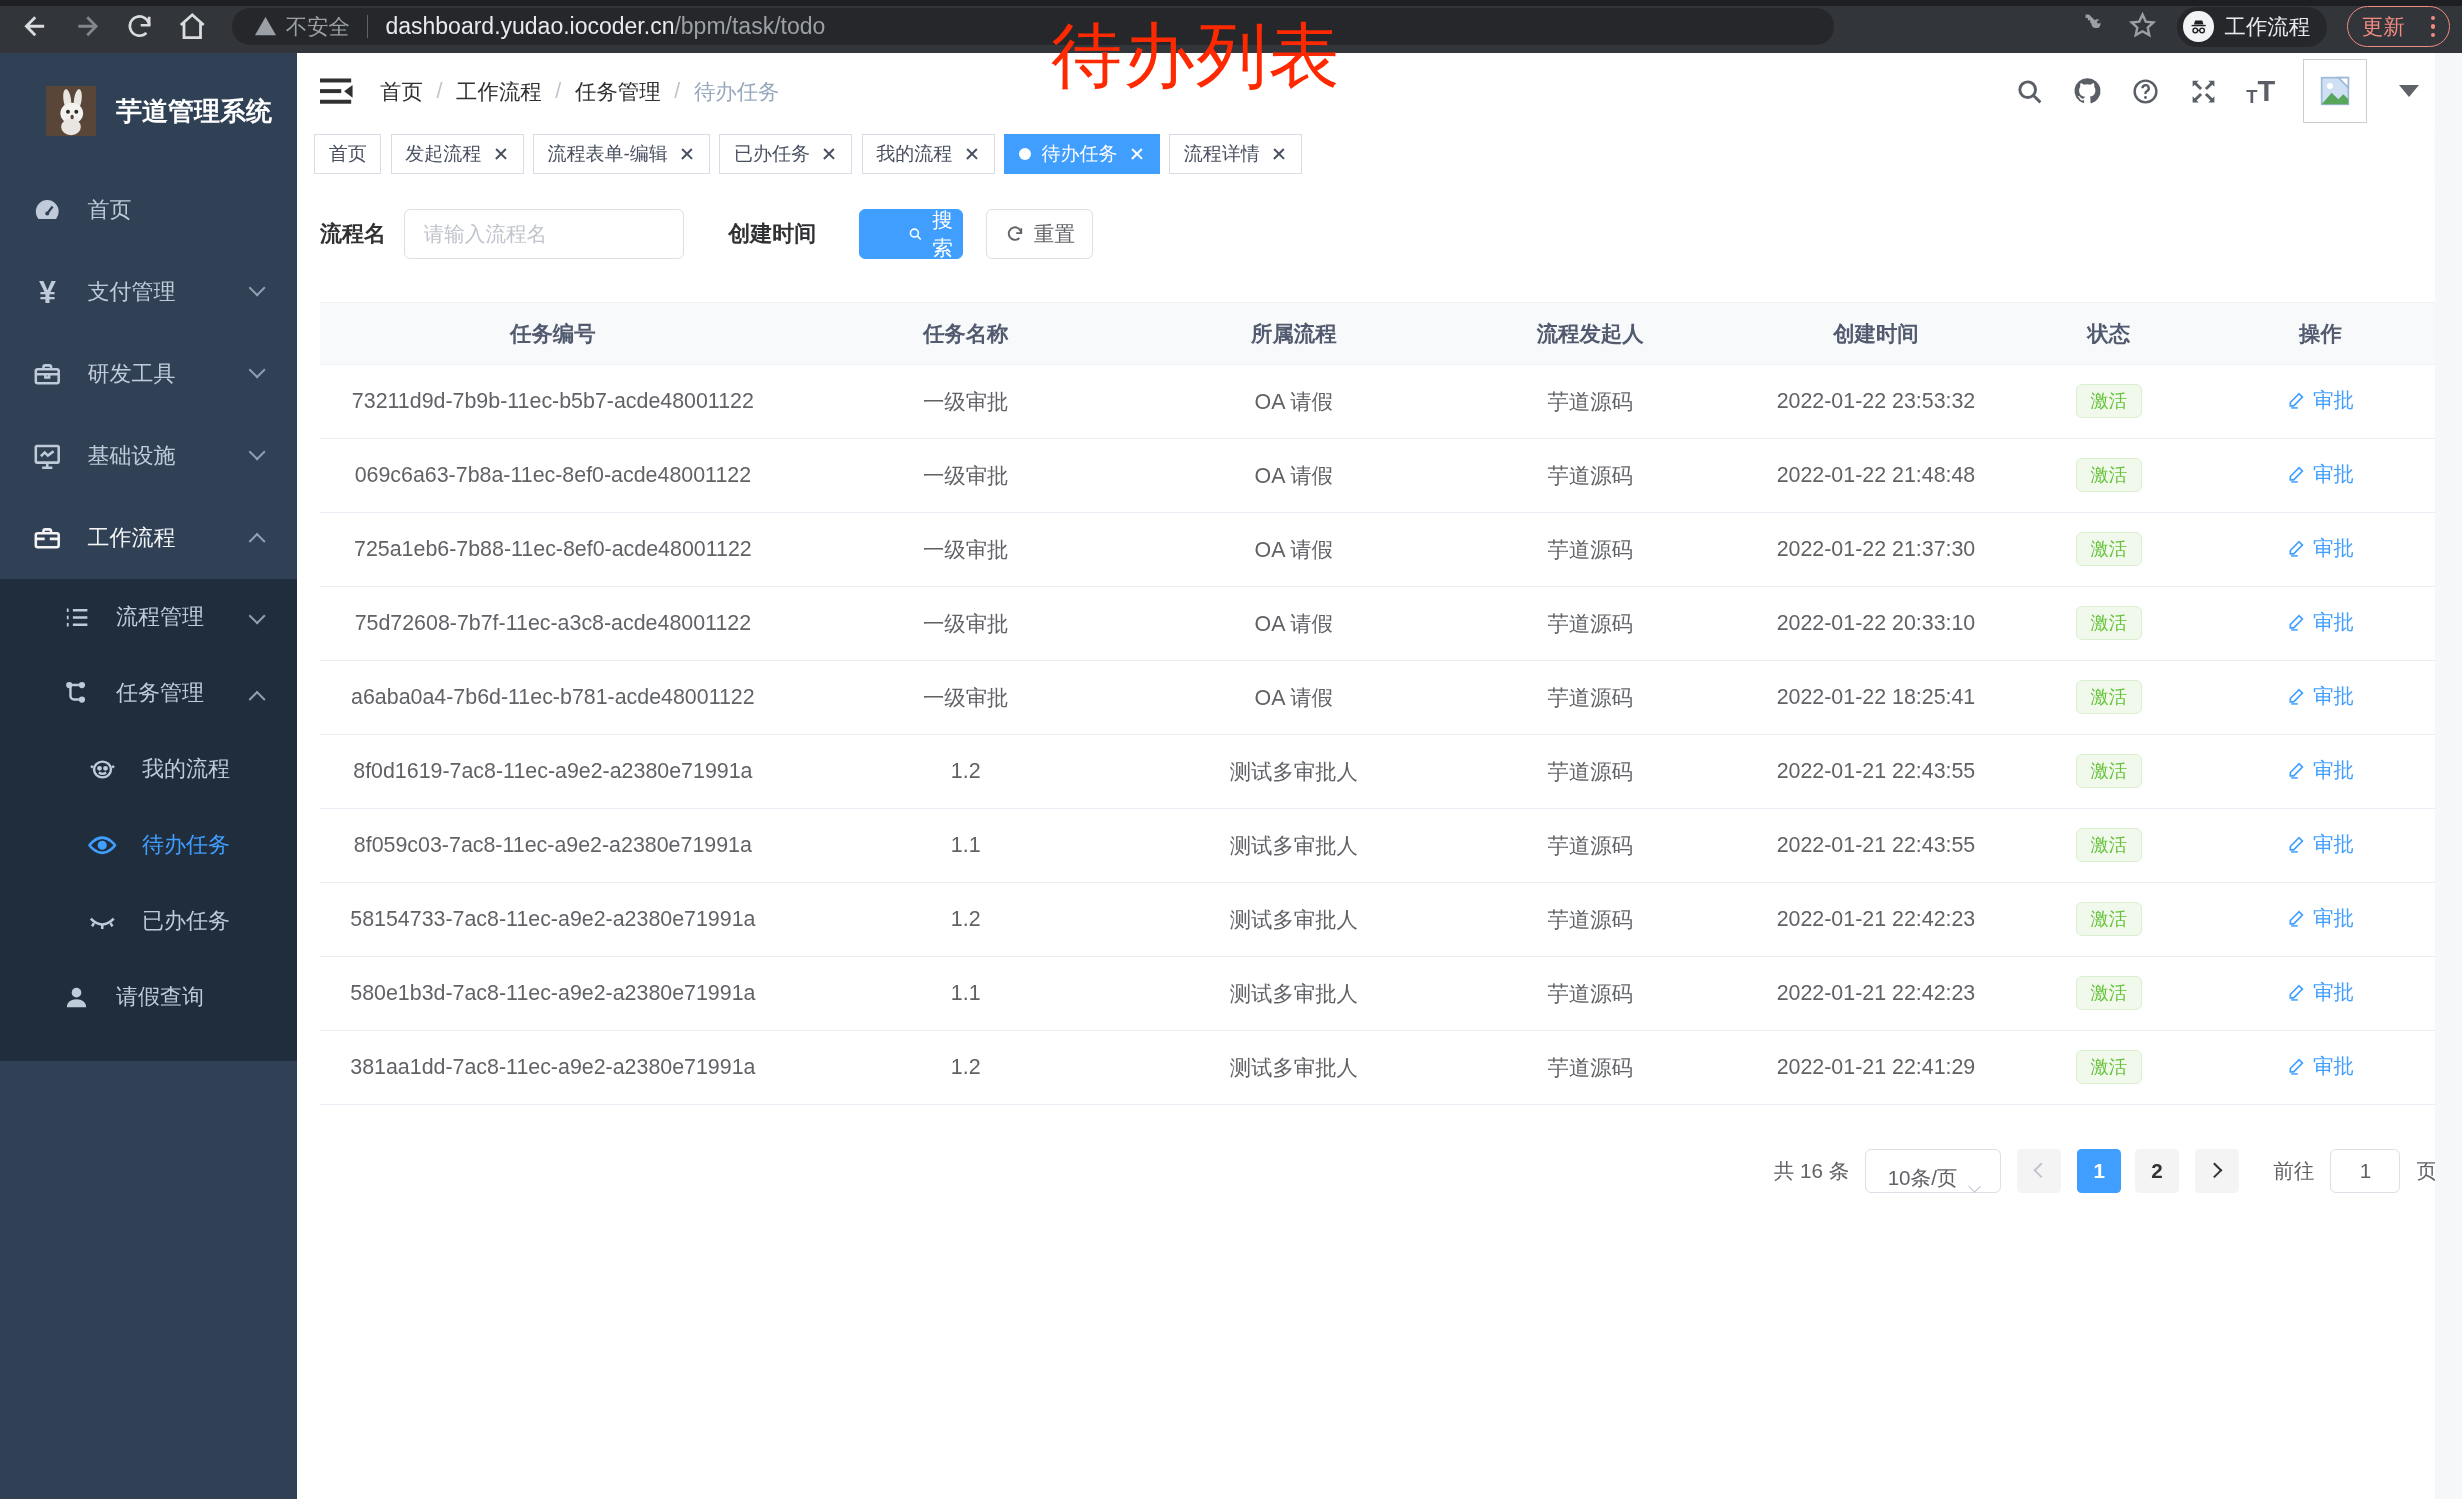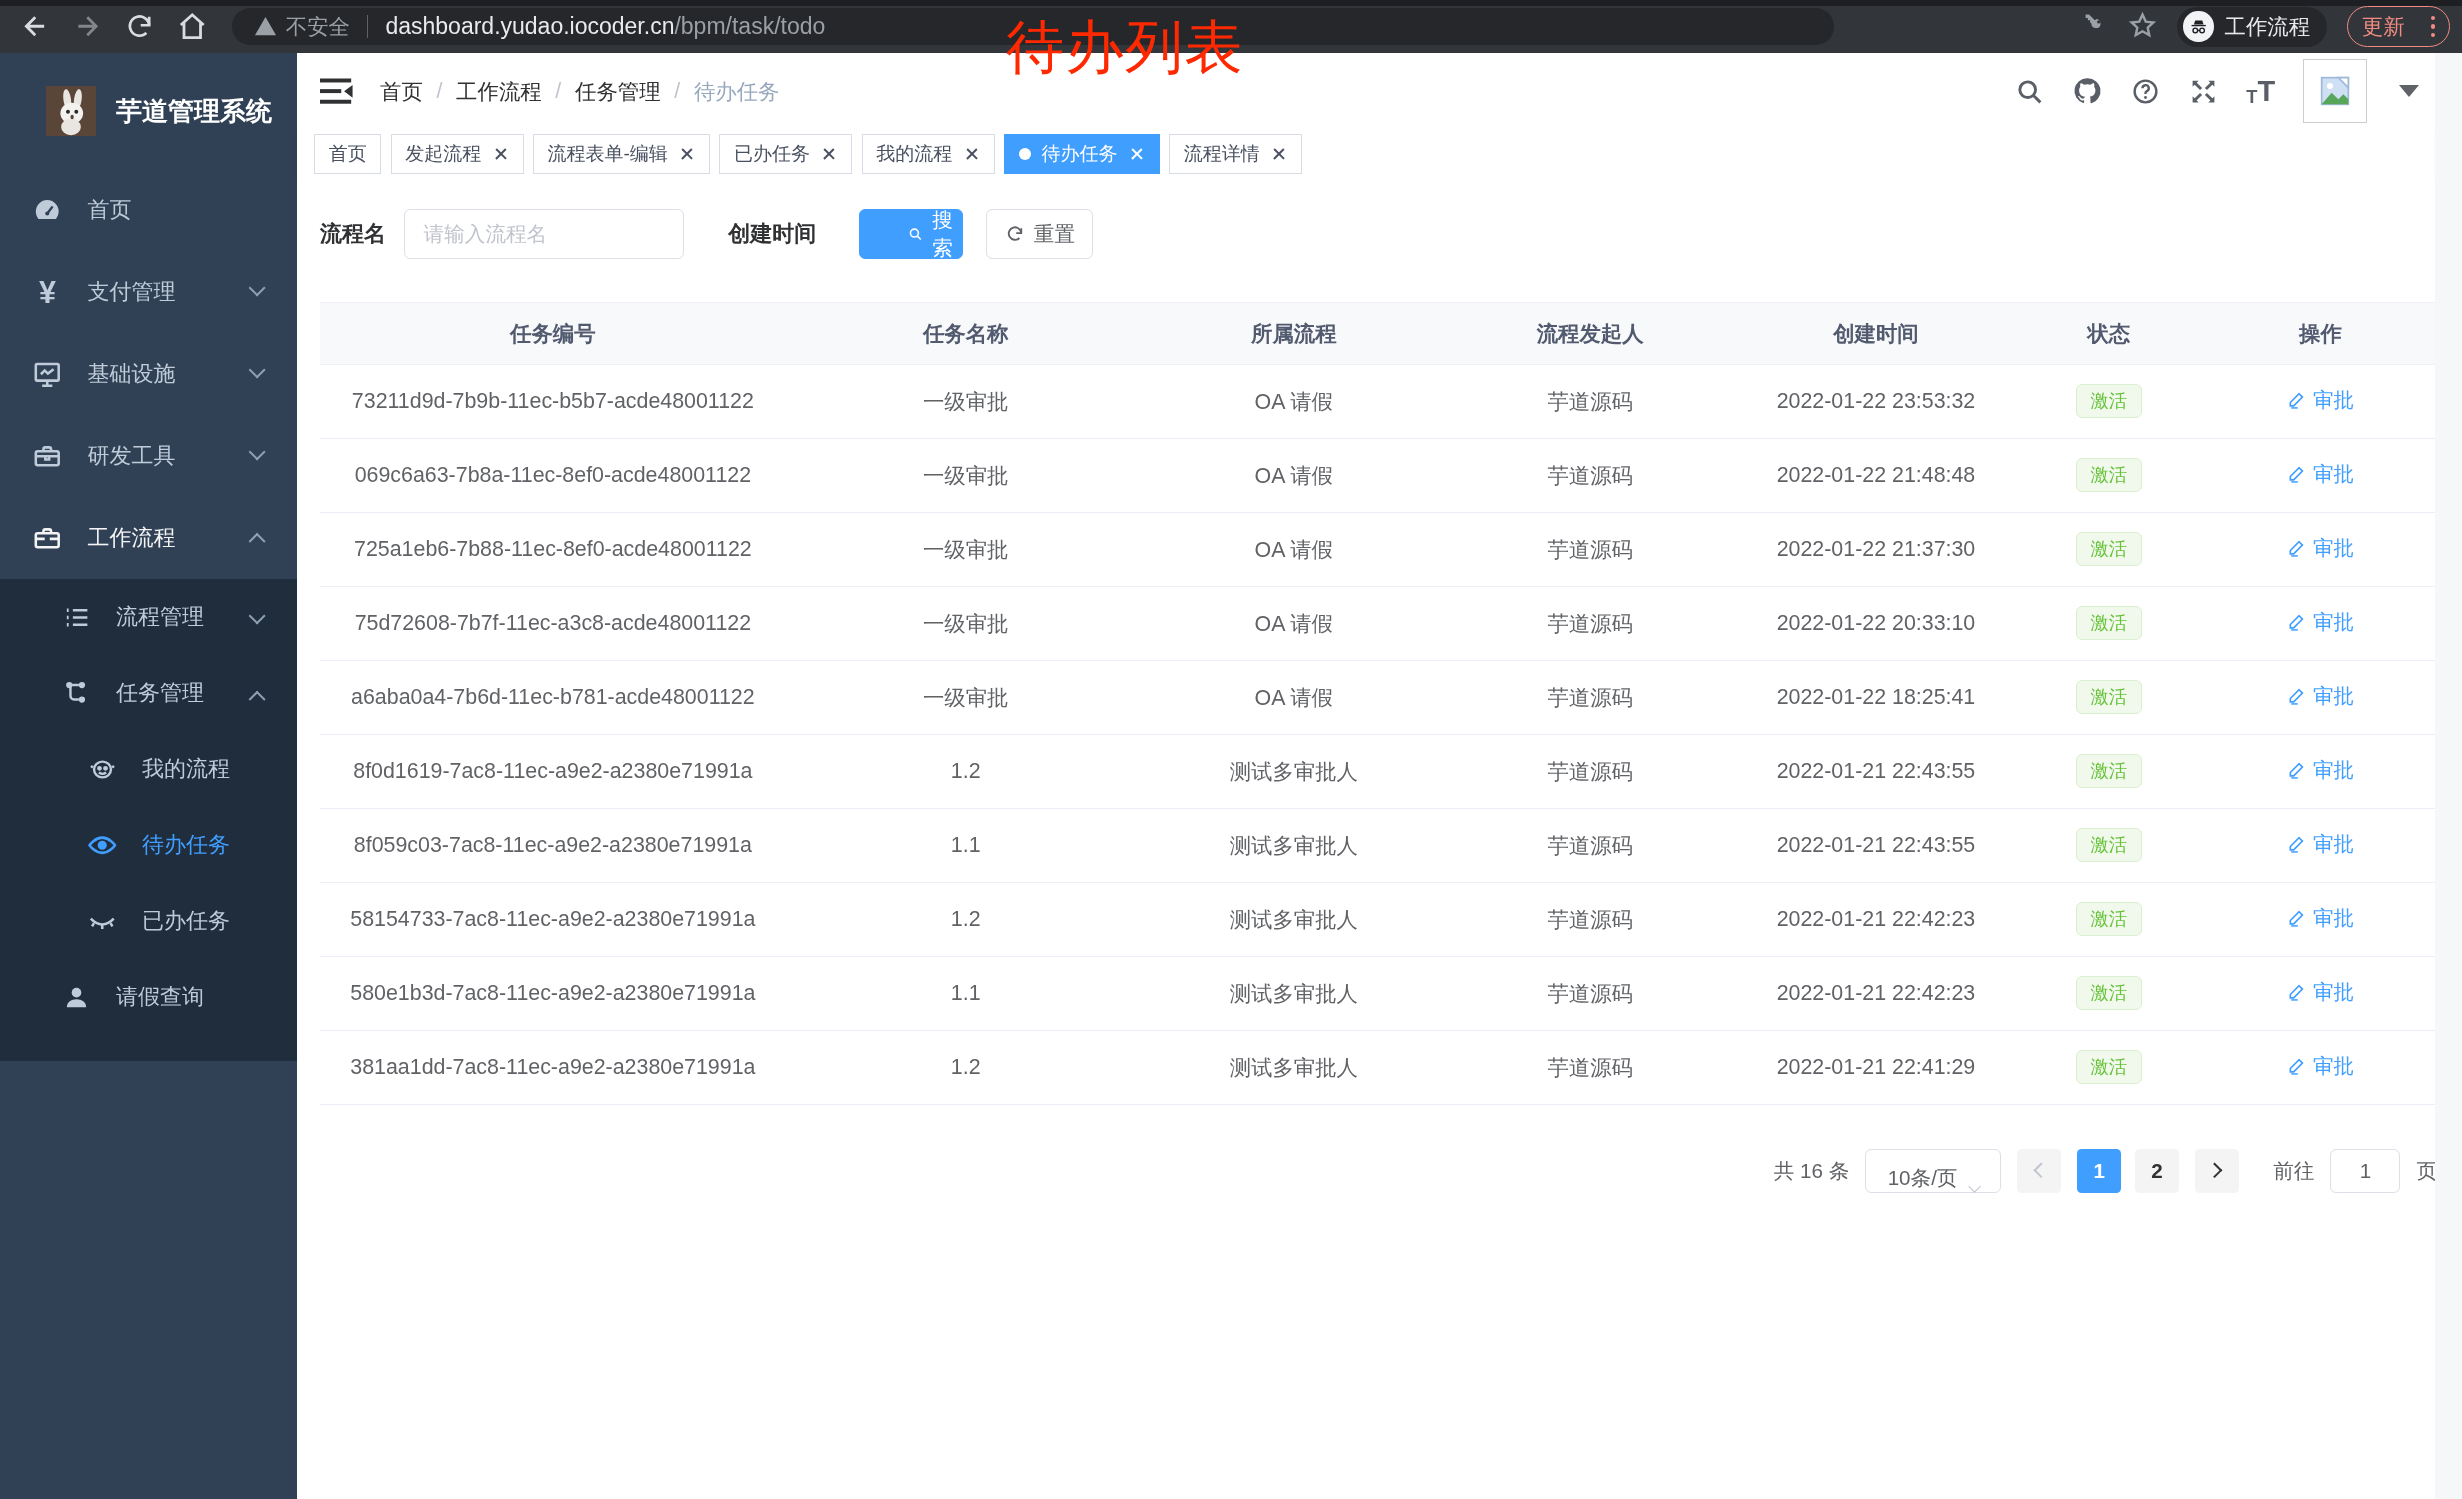--- a/index.html
+++ b/index.html
@@ -16,21 +16,21 @@
   .omni-url { font-size:23px; color:#e8eaed; white-space:nowrap; }
   .omni-url .path { color:#9aa0a6; }
   .chrome-right { display:flex; align-items:center; margin-left:auto; margin-right:12.2px; gap:20px; }
   .incog-chip { height:40px; background:#26272b; border-radius:20px; display:flex; align-items:center; gap:10.7px; padding:0 17px 0 6.1px; color:#e8eaed; font-size:21.4px; }
   .incog-circle { width:30.5px; height:30.5px; border-radius:50%; background:#f1f3f4; display:flex; align-items:center; justify-content:center; }
   .update-pill { height:41px; border:1.5px solid #f28b82; border-radius:20.6px; color:#f28b82; font-size:21.4px; display:flex; align-items:center; gap:26px; padding:0 13.7px; }
   .vdots { display:inline-flex; flex-direction:column; gap:3.8px; }
   .vdots i { width:4.6px; height:4.6px; border-radius:50%; background:#f28b82; }
 
   
-  .annotation { position:absolute; left:1006px; top:9.2px; font-size:58px; color:#fe2900; z-index:99; font-weight:500; letter-spacing:1.5px; }
+  .annotation { position:absolute; left:1051px; top:9.2px; font-size:71px; color:#fe2900; z-index:99; font-weight:500; letter-spacing:1.5px; }
 
   
   .sidebar { position:absolute; top:53px; left:0; width:297px; height:1446px; background:#304156; color:#bfcbd9; }
   .logo-row { display:flex; align-items:center; padding:17px 0 0 46px; height:99px; }
   .logo-img { width:50px; height:50px; flex:none; }
   .logo-title { color:#fff; font-size:26px; font-weight:bold; margin-left:20px; white-space:nowrap; }
   .menu { margin-top:17px; }
   .mi { display:flex; align-items:center; height:82px; cursor:pointer; font-size:22px; color:#bfcbd9; position:relative; }
   .mi .ico { width:34px; height:34px; flex:none; display:flex; align-items:center; justify-content:center; }
   .mi .lbl { margin-left:23px; white-space:nowrap; }
@@ -203,36 +203,36 @@
       <span class="lbl">首页</span>
     </div>
     <div class="mi lvl1">
       <span class="ico yen">¥</span>
       <span class="lbl">支付管理</span>
       <span class="chev down"></span>
     </div>
     <div class="mi lvl1">
       <span class="ico">
         <svg width="30.5" height="30.5" viewBox="0 0 24 24" fill="none" stroke="currentColor" stroke-width="2">
-            <rect x="3" y="4" width="18" height="13" rx="1"></rect>
-            <path d="M7 12l3-3 2.5 2.5L17 8"></path>
-            <path d="M12 17v3M8 21h8"></path>
+            <rect x="3" y="8" width="18" height="11" rx="1.5"></rect>
+            <path d="M9 8V6.5A1.5 1.5 0 0 1 10.5 5h3A1.5 1.5 0 0 1 15 6.5V8M3 12h18M10.5 12v2.5h3V12"></path>
           </svg>
       </span>
-      <span class="lbl">基础设施</span>
+      <span class="lbl">研发工具</span>
       <span class="chev down"></span>
     </div>
     <div class="mi lvl1">
       <span class="ico">
         <svg width="30.5" height="30.5" viewBox="0 0 24 24" fill="none" stroke="currentColor" stroke-width="2">
-            <rect x="3" y="8" width="18" height="11" rx="1.5"></rect>
-            <path d="M9 8V6.5A1.5 1.5 0 0 1 10.5 5h3A1.5 1.5 0 0 1 15 6.5V8M3 12h18M10.5 12v2.5h3V12"></path>
+            <rect x="3" y="4" width="18" height="13" rx="1"></rect>
+            <path d="M7 12l3-3 2.5 2.5L17 8"></path>
+            <path d="M12 17v3M8 21h8"></path>
           </svg>
       </span>
-      <span class="lbl">研发工具</span>
+      <span class="lbl">基础设施</span>
       <span class="chev down"></span>
     </div>
     <div class="mi lvl1 parent-active">
       <span class="ico">
         <svg width="30.5" height="30.5" viewBox="0 0 24 24" fill="none" stroke="currentColor" stroke-width="2">
             <rect x="3" y="8" width="18" height="11" rx="1.5"></rect>
             <path d="M9 8V6.5A1.5 1.5 0 0 1 10.5 5h3A1.5 1.5 0 0 1 15 6.5V8M3 12.5h7M14 12.5h7"></path>
           </svg>
       </span>
       <span class="lbl">工作流程</span>

